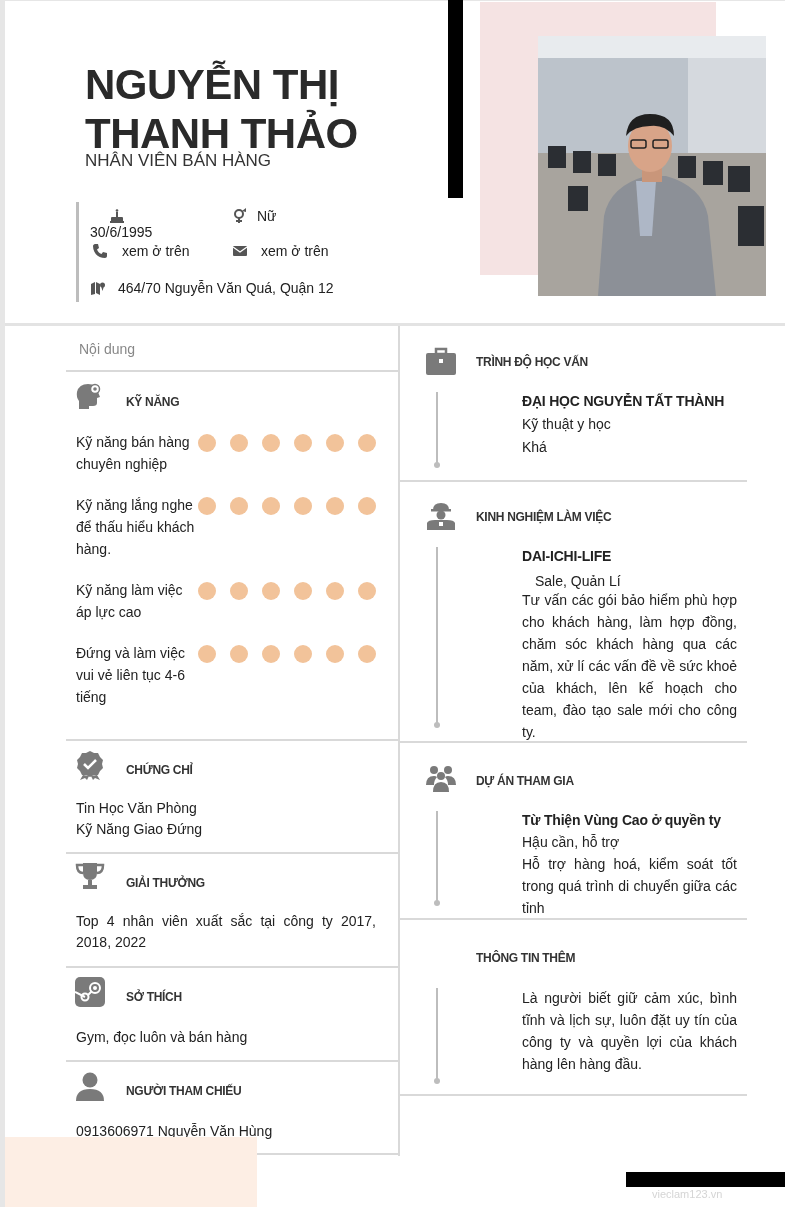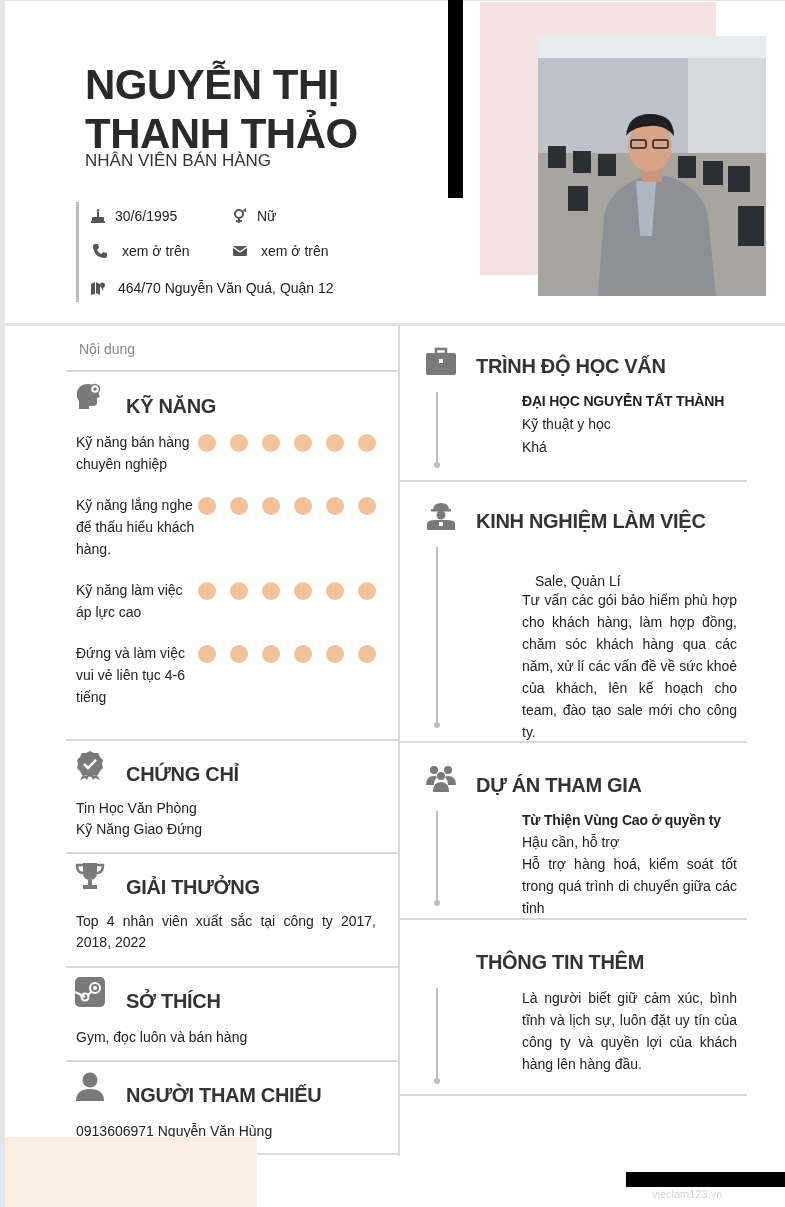--- a/index.html
+++ b/index.html
@@ -28,21 +28,21 @@
   .photo { position: absolute; left: 538px; top: 36px; width: 228px; height: 260px; overflow: hidden; background: #c9cfd6; }
 
   .hr-top { position: absolute; left: 5px; top: 323px; width: 780px; height: 3px; background: #e3e3e3; }
 
   
   .left-col { position: absolute; left: 66px; top: 326px; width: 334px; height: 830px;
               border-right: 2px solid #d9d9d9; }
   .noi-dung { position: absolute; left: 13px; top: 15px; font-size: 14px; color: #888; }
   .sep-left { position: absolute; left: 0; width: 334px; height: 2px; background: #d9d9d9; }
 
-  .sec-title { position: absolute; font-size: 20px; font-weight: bold; color: #333; letter-spacing: -0.3px; }
+  .sec-title { position: absolute; font-size: 12px; font-weight: bold; color: #333; letter-spacing: -0.3px; }
   .sec-icon { position: absolute; width: 30px; height: 30px; }
   .sec-icon svg { width: 100%; height: 100%; fill: #7a7a7a; }
 
   .skill-row { position: absolute; left: 10px; width: 320px; }
   .skill-label { position: absolute; left: 0; top: 0; width: 120px; font-size: 14px; line-height: 22px; color: #222; }
   .dots { position: absolute; left: 122px; top: 3px; display: flex; gap: 14px; }
   .dot { width: 18px; height: 18px; border-radius: 50%; background: #f2c39a; }
 
   .plain-text { position: absolute; left: 10px; font-size: 14px; line-height: 21px; color: #222; }
 
@@ -60,21 +60,21 @@
 
 <div class="page"></div>
 
 <div class="pink-block"></div>
 <div class="black-bar"></div>
 
 <div class="name">NGUYỄN THỊ THANH THẢO</div>
 <div class="job">NHÂN VIÊN BÁN HÀNG</div>
 
 <div class="info-box">
-  <div class="info" style="left:11px; top:6px;">
+  <div class="info" style="left:11px; top:6px;flex-direction:column;">
     <svg viewBox="0 0 16 16">
         <rect x="2" y="9" width="12" height="5" rx="1"></rect>
         <rect x="1" y="13" width="14" height="2"></rect>
         <rect x="7" y="4" width="2" height="5"></rect>
         <circle cx="8" cy="2.5" r="1.3"></circle>
       </svg>
     <span>30/6/1995</span>
   </div>
   <div class="info" style="left:153px; top:6px;">
     <svg viewBox="0 0 16 16">
@@ -272,20 +272,21 @@
     <svg viewBox="0 0 30 30">
         <path d="M7 9 Q7 2 15 2 Q23 2 23 9 Z"></path>
         <rect x="5" y="8" width="20" height="2.5"></rect>
         <circle cx="15" cy="14" r="4.5"></circle>
         <path d="M1 29 L1 22 Q2 19 9 19 L21 19 Q28 19 29 22 L29 29 Z"></path>
         <rect x="13" y="21" width="4" height="4" fill="#fff"></rect>
       </svg>
   </div>
   <div class="sec-title" style="left:76px; top:184px;">KINH NGHIỆM LÀM VIỆC</div>
   <div class="timeline" style="top:221px; height:178px;"></div>
+  <div class="r-text r-bold" style="top:219px;">DAI-ICHI-LIFE</div>
   <div class="r-text" style="top:244px;margin-left:13px;">Sale, Quản Lí</div>
   <div class="r-text justify" style="top:263px;">Tư vấn các gói bảo hiểm phù hợp cho khách hàng, làm hợp đồng, chăm sóc khách hàng qua các năm, xử lí các vấn đề về sức khoẻ của khách, lên kế hoạch cho team, đào tạo sale mới cho công ty.</div>
 
   <div class="sep-right" style="top:415px;"></div>
 
   <div class="sec-icon" style="left:26px; top:437px;">
     <svg viewBox="0 0 30 30">
         <circle cx="8" cy="7" r="4"></circle>
         <circle cx="22" cy="7" r="4"></circle>
         <circle cx="15" cy="13" r="4"></circle>

